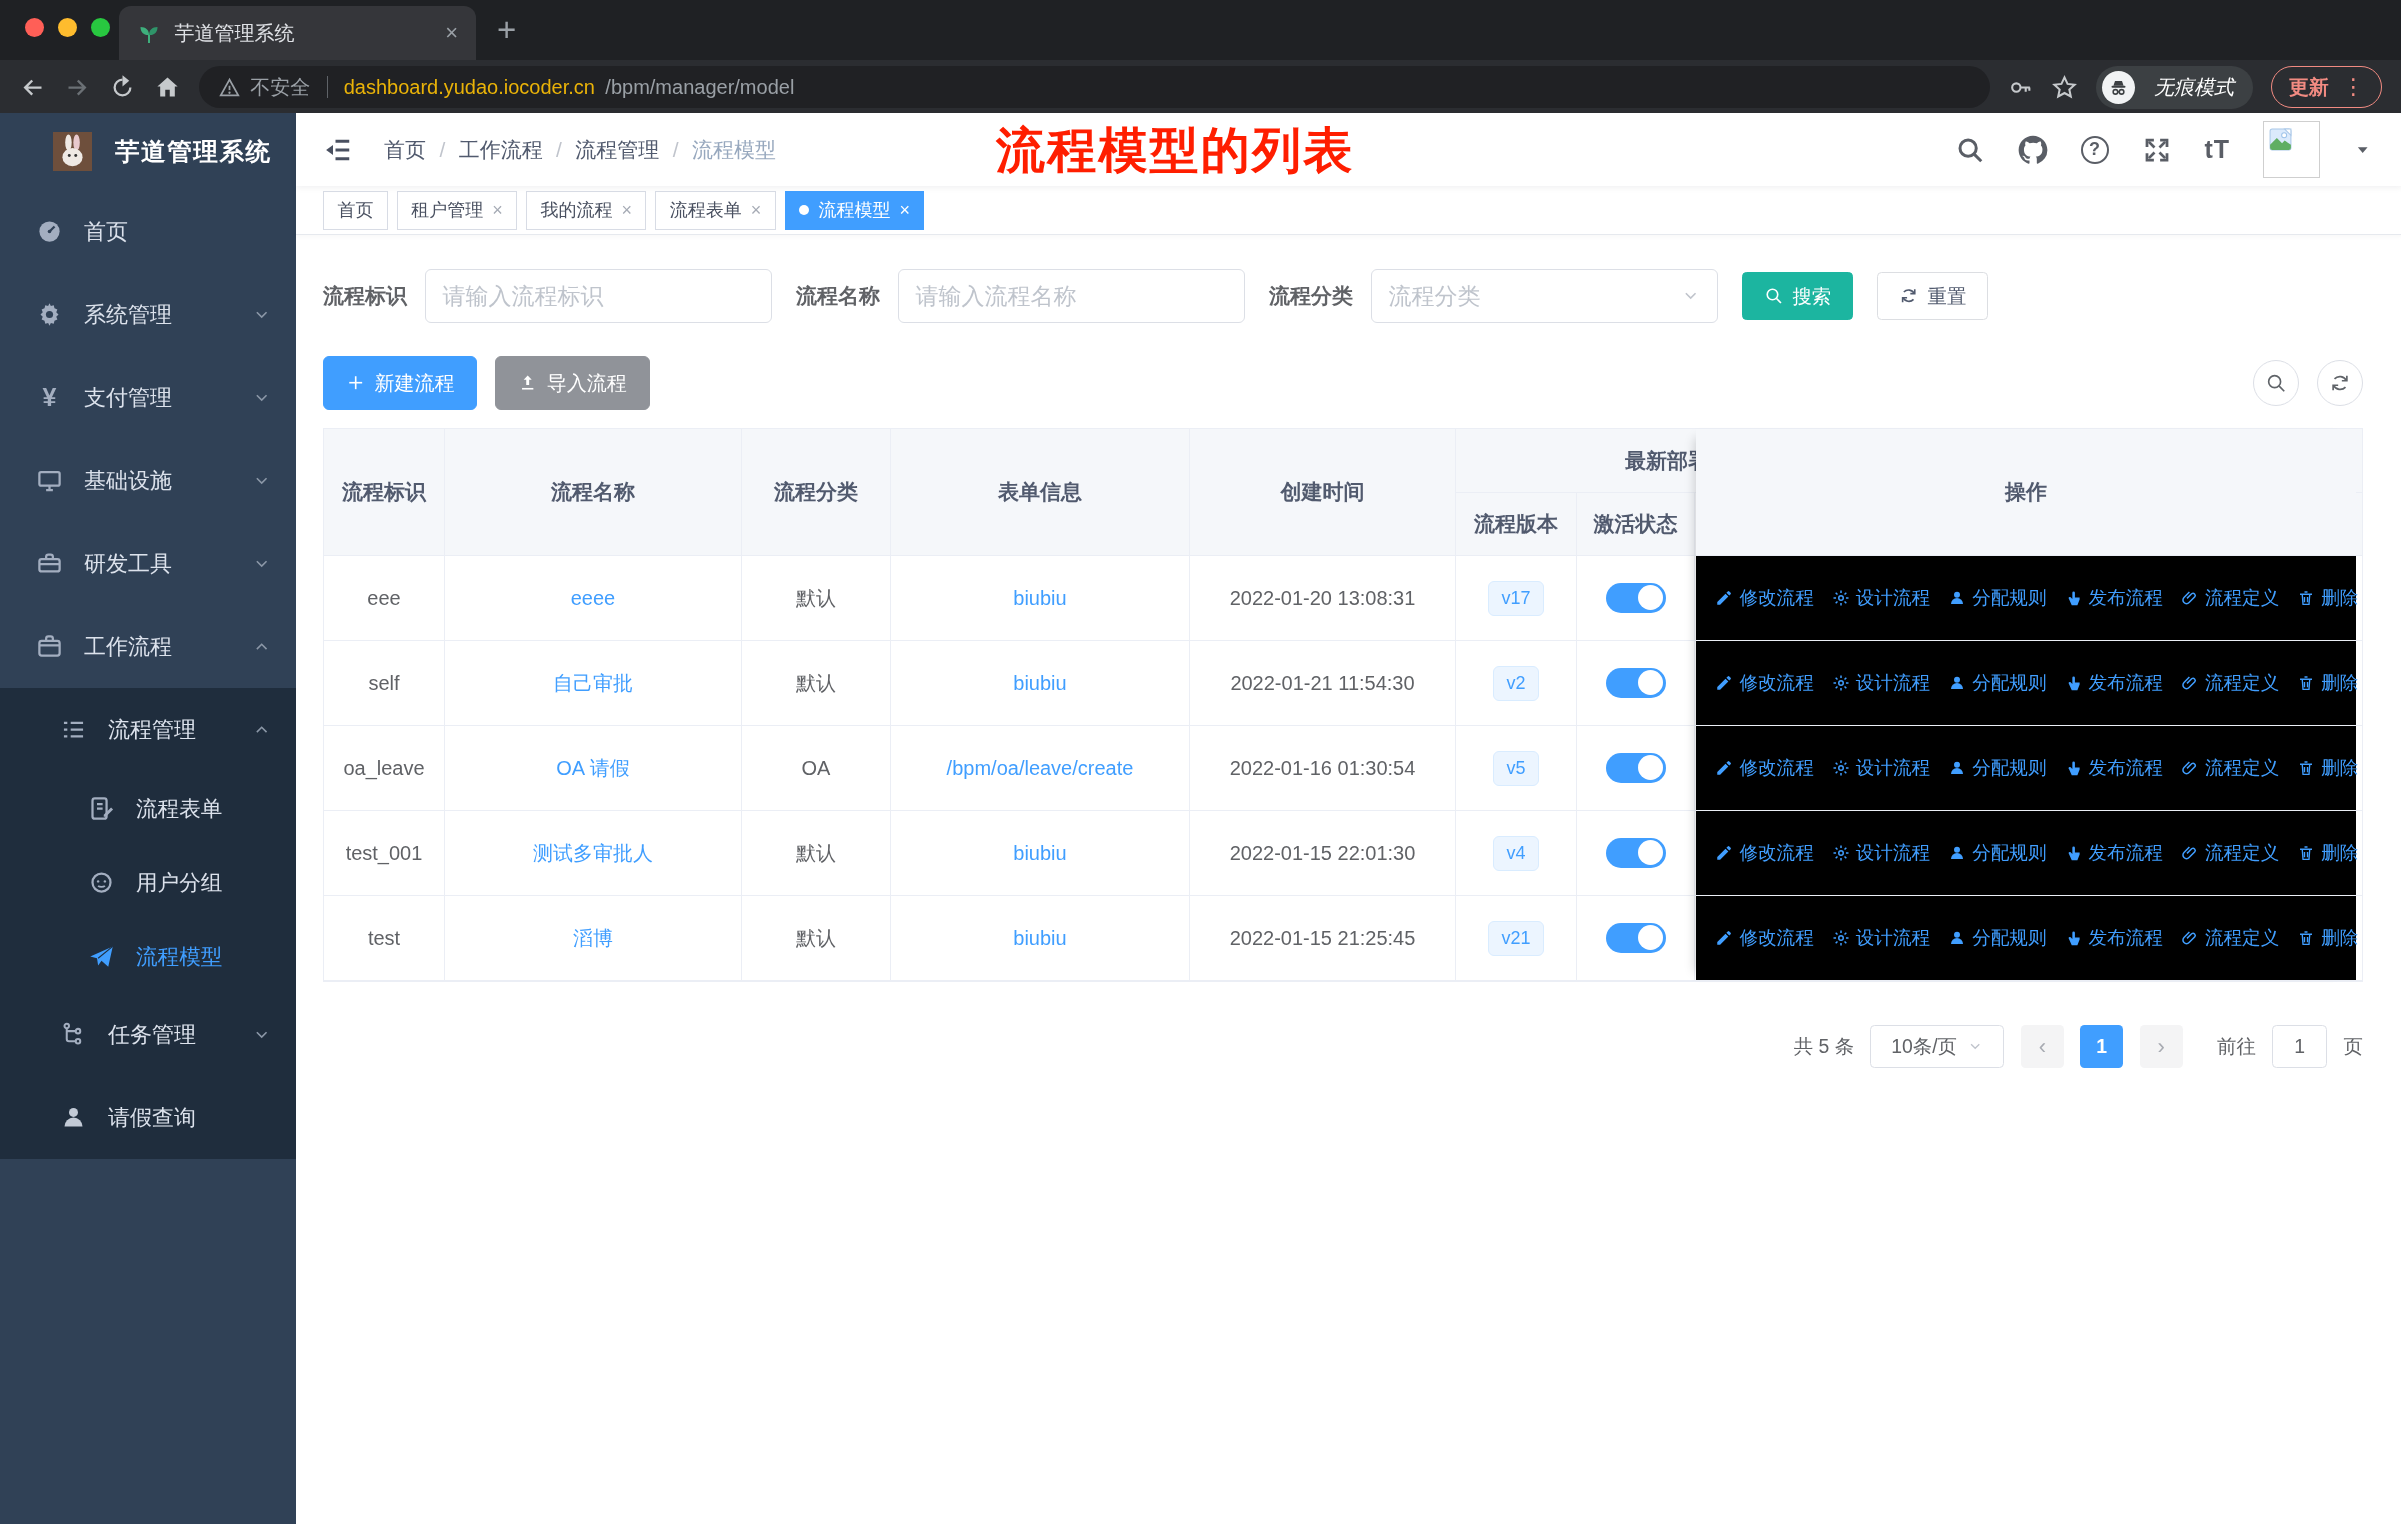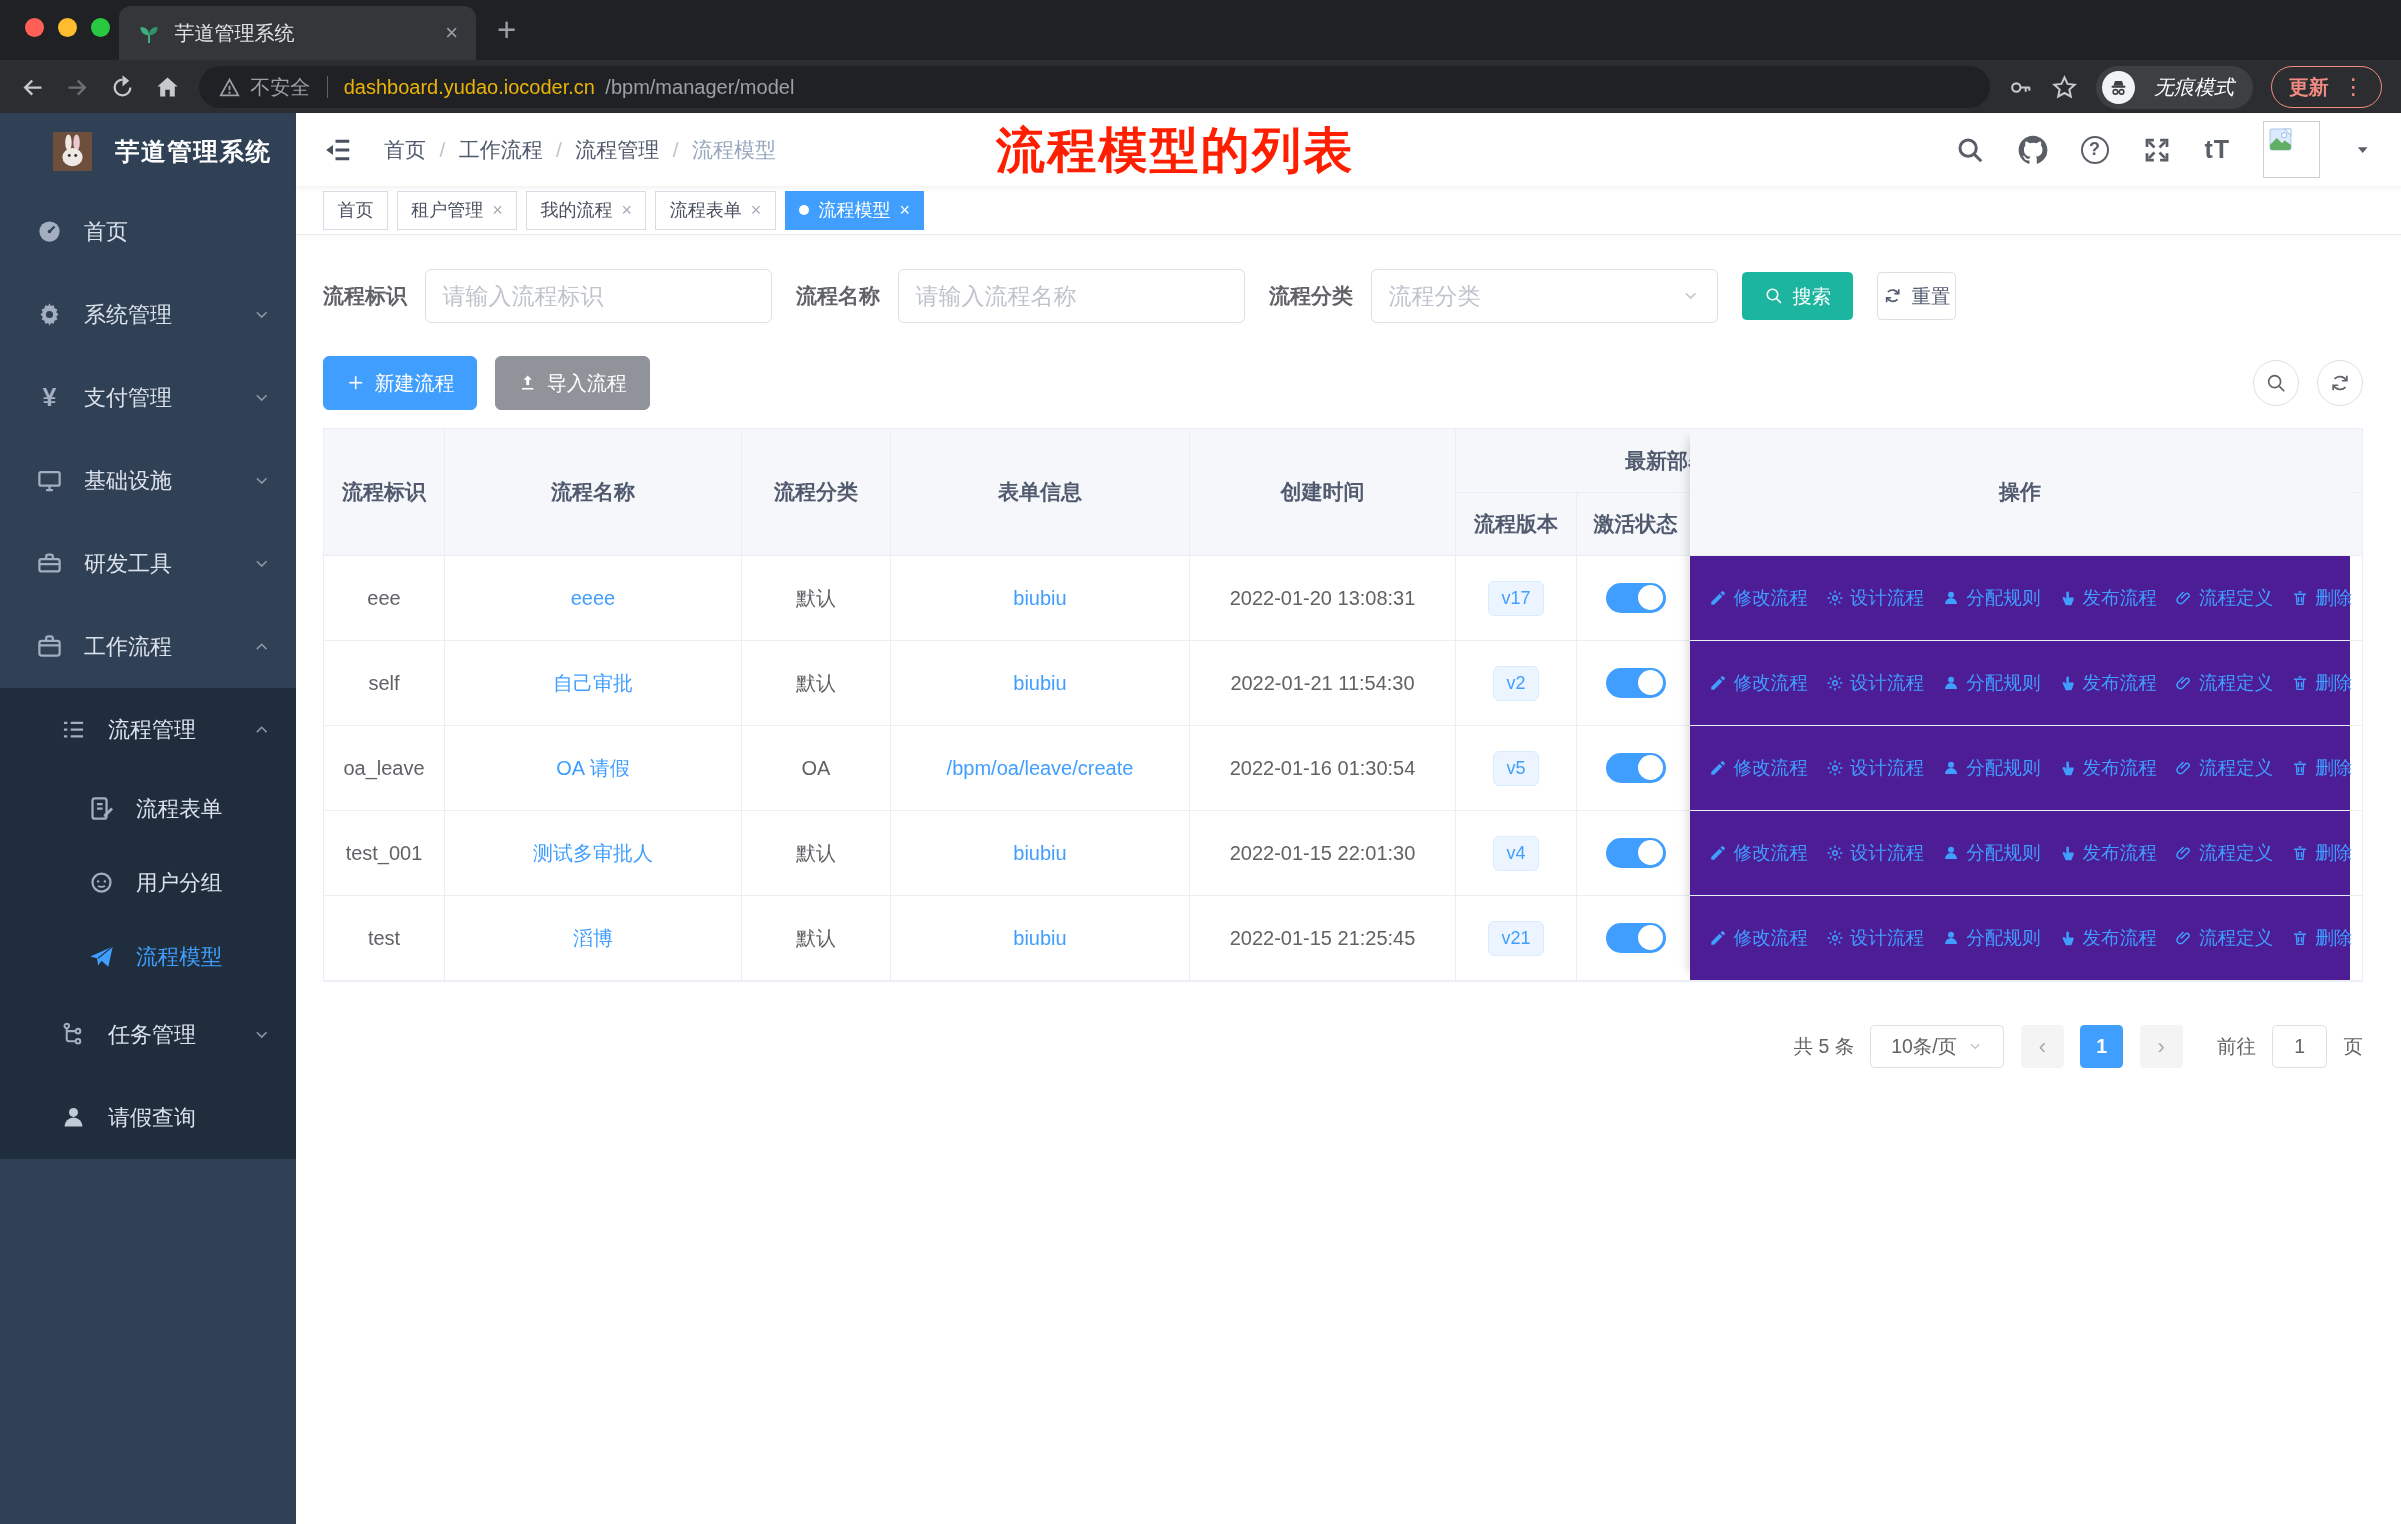--- a/index.html
+++ b/index.html
@@ -88,21 +88,21 @@
   
   .filters { display:flex; align-items:center; }
   .flabel { font-size:21px; font-weight:700; color:#606266; margin-right:18px; white-space:nowrap; }
   .fbox { width:347px; height:54px; border:0.7px solid #dcdfe6; border-radius:6px; background:#fff;
           display:flex; align-items:center; padding:0 16.4px; margin-right:24px; }
   .fbox .ph { color:#bfc4cc; font-size:23px; flex:1; white-space:nowrap; overflow:hidden; }
   .fbox .selchev { width:19.4px; height:19.4px; color:#c0c4cc; }
   .btn { display:flex; align-items:center; justify-content:center; gap:9px; border-radius:4.5px;
          font-size:19.4px; cursor:pointer; white-space:nowrap; }
   .btn-search { height:48px; padding:0 21px; background:#1cb5a0; color:#fff; border:0.7px solid #1cb5a0; }
-  .btn-reset { height:48px; padding:0 5px; background:#fff; color:#515a6e; border:0.7px solid #dcdee2; margin-left:24px; }
+  .btn-reset { height:48px; padding:0 21px; background:#fff; color:#515a6e; border:0.7px solid #dcdee2; margin-left:24px; }
   .bic { width:19.4px; height:19.4px; }
 
   
   .btnrow { margin-top:33px; display:flex; align-items:center; }
   .btn-create { height:54px; padding:0 22px; background:#409eff; border:0.7px solid #409eff; color:#fff; font-size:20px; border-radius:6px; }
   .btn-import { height:54px; padding:0 22px; background:#909399; border:0.7px solid #909399; color:#fff; font-size:20px; border-radius:6px; margin-left:18px; }
   .circ-btns { margin-left:auto; display:flex; gap:18px; }
   .circ { width:46px; height:46px; border:0.7px solid #dcdfe6; border-radius:50%; display:flex; align-items:center;
           justify-content:center; color:#5f6368; background:#fff; cursor:pointer; }
   .circ svg { width:22px; height:22px; }
@@ -121,21 +121,21 @@
   .hg-bottom .hc { border-bottom:0.7px solid #ebeef5; }
   .hg-fill { flex:1; background:#f5f7fa; border-bottom:0.7px solid #ebeef5; }
   .tr { display:flex; height:85px; border-bottom:0.7px solid #ebeef5; background:#fff; }
   .td { border-right:0.7px solid #ebeef5; display:flex; align-items:center; justify-content:center; overflow:hidden; }
   .td-fill { flex:1; }
   .link { color:#409eff; cursor:pointer; }
   .badge { background:#ecf5ff; border:0.7px solid #d9ecff; color:#409eff; font-size:18px; padding:6px 12px; border-radius:6px; }
   .switch { position:relative; width:60px; height:30px; border-radius:15px; background:#409eff; cursor:pointer; }
   .switch::after { content:""; position:absolute; right:2.2px; top:2.2px; width:25px; height:25px; border-radius:50%; background:#fff; }
 
-  .tfixed { position:absolute; top:0; right:12px; width:660px; height:100%; background:#4c1d95;
+  .tfixed { position:absolute; top:0; right:6px; width:660px; height:100%; background:#000000;
             box-shadow:-10.4px 0 10.4px -9px rgba(0,0,0,.18);margin-left:36px; }
   .tfixed-head { height:127px; background:#f5f7fa; border-bottom:0.7px solid #ebeef5; display:flex; align-items:center;
                  justify-content:center; font-weight:700; color:#515a6e; font-size:21px; }
   .arow { display:flex; align-items:center; height:85px; border-bottom:0.7px solid #ebeef5; padding-left:19.4px; gap:18px; }
   .alink { display:flex; align-items:center; gap:6px; color:#409eff; font-size:18.6px; cursor:pointer; white-space:nowrap; }
   .alink svg { width:18px; height:18px; }
 
   
   .pager { margin-top:43px; display:flex; align-items:center; justify-content:flex-end; gap:16.4px; font-size:19.4px; color:#606266; }
   .psel { width:134px; height:43px; border:0.7px solid #dcdfe6; border-radius:4.5px; display:flex; align-items:center;

